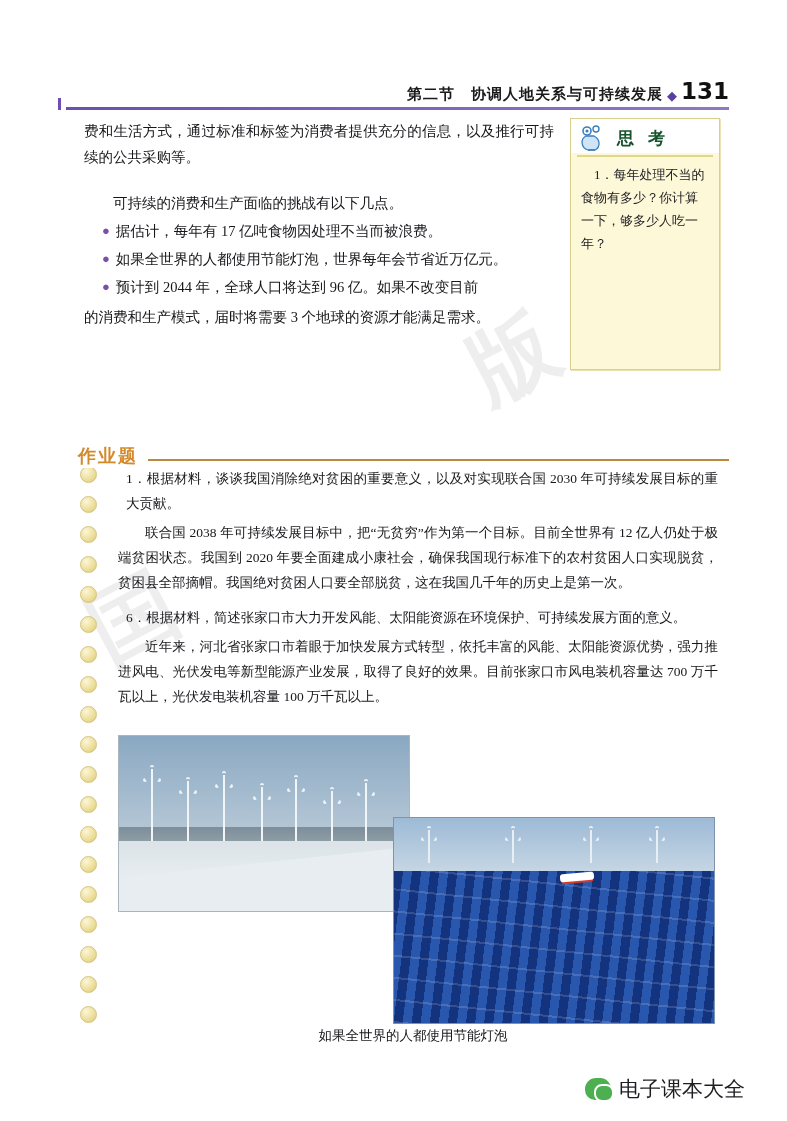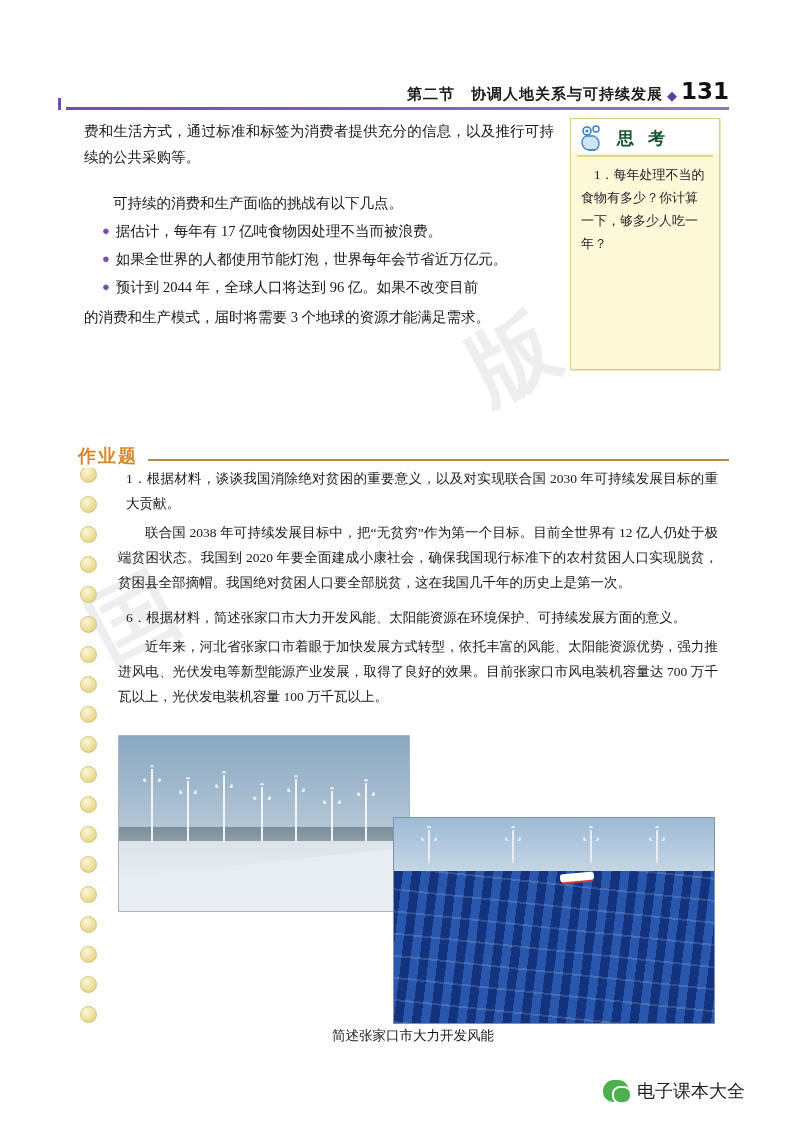--- a/index.html
+++ b/index.html
@@ -327,21 +327,21 @@
     position: absolute;
     right: -3px;
     bottom: -2px;
     width: 16px;
     height: 14px;
     background: #4caf50;
     border-radius: 8px;
     border: 2px solid #fff;
   }
   .footer-text {
-    font-size: 18px;
+    font-size: 21px;
     color: #1d1d22;
     font-family: "DejaVu Sans", sans-serif;
   }
 </style>
 </head>
 <body>
 
 <div class="page">
 
   <div class="wm wm1">版</div>
@@ -446,21 +446,21 @@
     <div class="photo-solar">
       <div class="s-sky"></div>
       <div class="s-panels"></div>
       <div class="s-turb" style="left:34px;"></div>
       <div class="s-turb" style="left:118px;"></div>
       <div class="s-turb" style="left:196px;"></div>
       <div class="s-turb" style="left:262px;"></div>
       <div class="s-car"></div>
     </div>
 
-    <div class="fig-caption">简述张家口市大力开发风能</div>
+    <div class="fig-caption">如果全世界的人都使用节能灯泡</div>
   </div>
 
   <div class="footer">
     <span class="wechat-icon"></span>
     <span class="footer-text">电子课本大全</span>
   </div>
 
 </div>
 
 </body></html>

